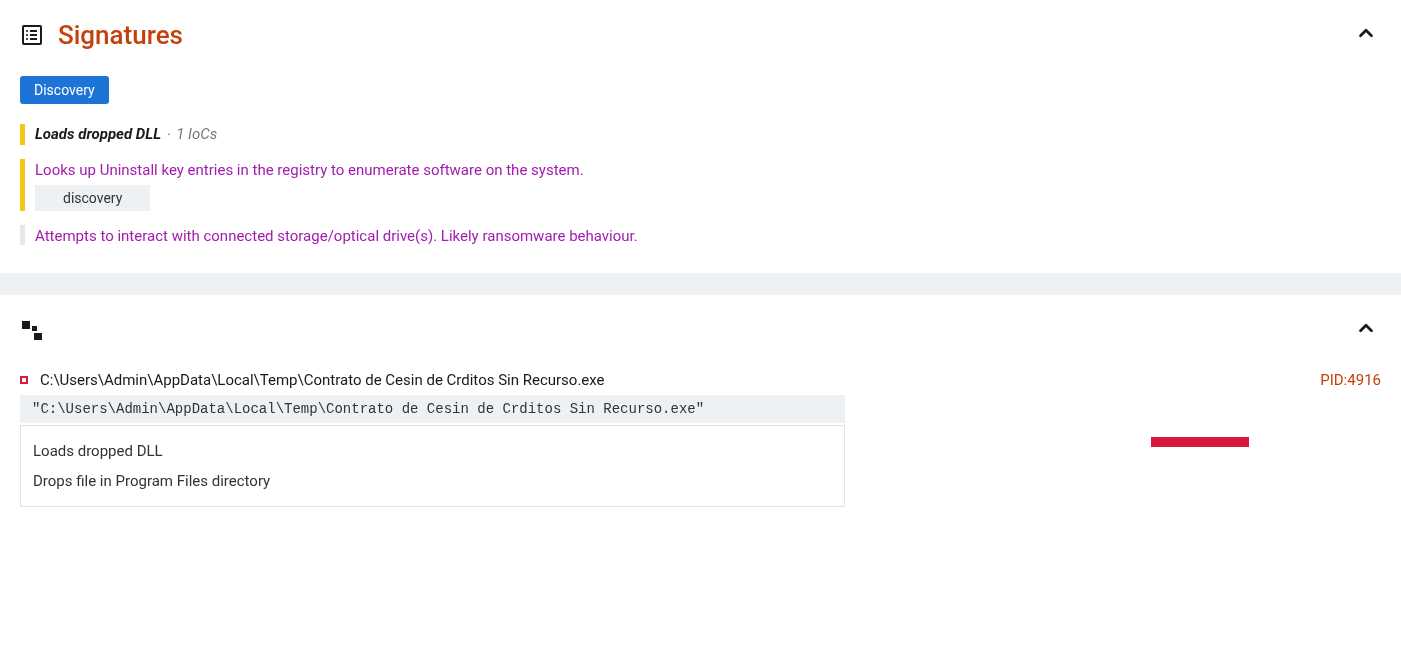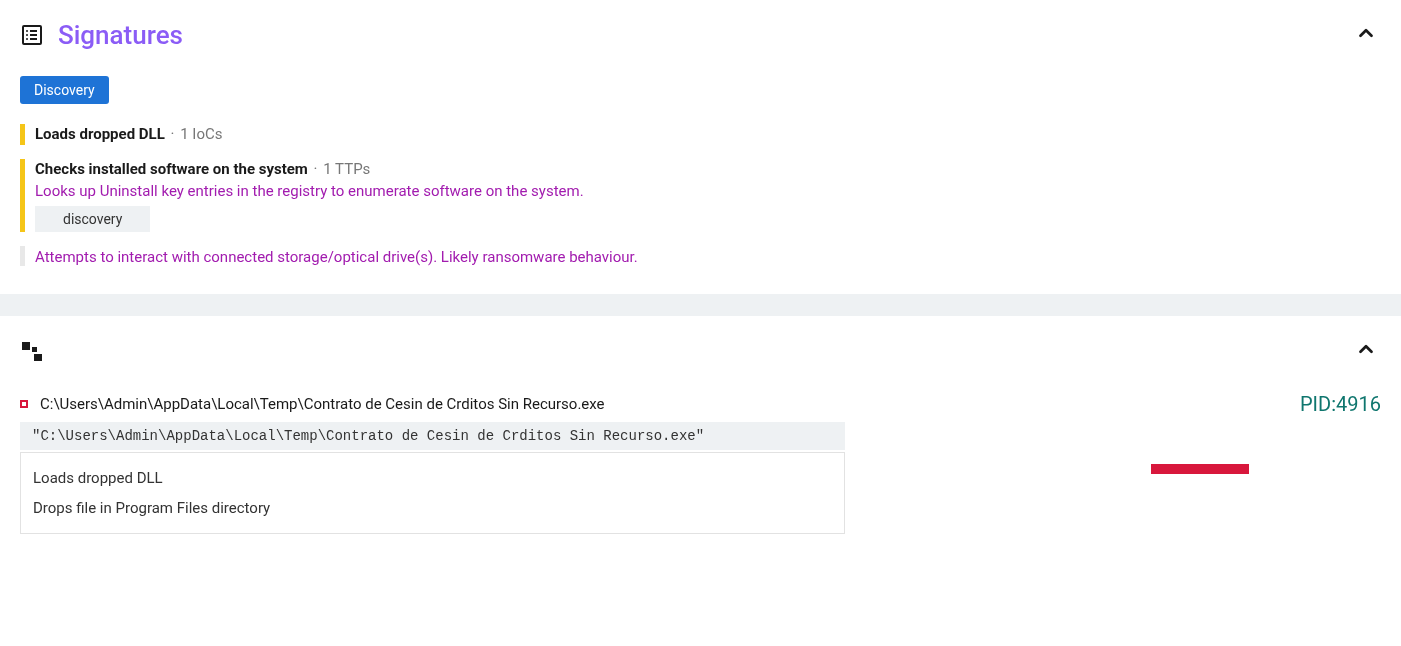--- a/index.html
+++ b/index.html
@@ -26,21 +26,21 @@
   .section-icon {
     width: 24px;
     height: 24px;
     display: flex;
     align-items: center;
     justify-content: center;
   }
   .section-title {
     font-size: 26px;
     font-weight: 500;
-    color: #8b5cf6;
+    color: #c2410c;
   }
   .chevron {
     cursor: pointer;
     padding: 4px;
   }
   .badge {
     display: inline-block;
     background: #1e73d6;
     color: #fff;
     font-size: 14px;
@@ -55,20 +55,21 @@
   }
   .sig-item {
     border-left: 5px solid transparent;
     padding-left: 10px;
   }
   .sig-item.yellow { border-left-color: #f5c518; }
   .sig-item.grey   { border-left-color: #e8e8e8; }
   .sig-title {
     font-size: 15px;
     line-height: 1.4;
+    font-style: italic;
   }
   .sig-title .bold { font-weight: 700; color: #1a1a1a; }
   .sig-title .meta { color: #777; font-weight: 400; }
   .sig-title .sep { color: #777; padding: 0 2px; }
   .sig-desc {
     font-size: 15px;
     color: #a21caf;
     margin-top: 2px;
   }
   .sig-tag {
@@ -101,22 +102,22 @@
     width: 8px;
     height: 8px;
     border: 2px solid #d8173c;
     background: #fff;
   }
   .proc-path {
     font-size: 15px;
     color: #1a1a1a;
   }
   .proc-pid {
-    font-size: 20px;
-    color: #0f766e;
+    font-size: 15px;
+    color: #c2410c;
   }
   .proc-cmd {
     font-family: "SFMono-Regular", Consolas, "Liberation Mono", Menlo, monospace;
     font-size: 14px;
     background: #eef1f3;
     padding: 6px 12px;
     color: #333;
     margin-top: 6px;
     width: 825px;
   }
@@ -173,25 +174,20 @@
 
     <div class="sig-item yellow">
       <div class="sig-title">
         <span class="bold">Loads dropped DLL</span>
         <span class="sep">·</span>
         <span class="meta">1 IoCs</span>
       </div>
     </div>
 
     <div class="sig-item yellow">
-      <div class="sig-title">
-        <span class="bold">Checks installed software on the system</span>
-        <span class="sep">·</span>
-        <span class="meta">1 TTPs</span>
-      </div>
       <div class="sig-desc">Looks up Uninstall key entries in the registry to enumerate software on the system.</div>
       <span class="sig-tag">discovery</span>
     </div>
 
 
     <div class="sig-item grey">
       <div class="sig-desc">Attempts to interact with connected storage/optical drive(s). Likely ransomware behaviour.</div>
     </div>
   </div>
 </div>

